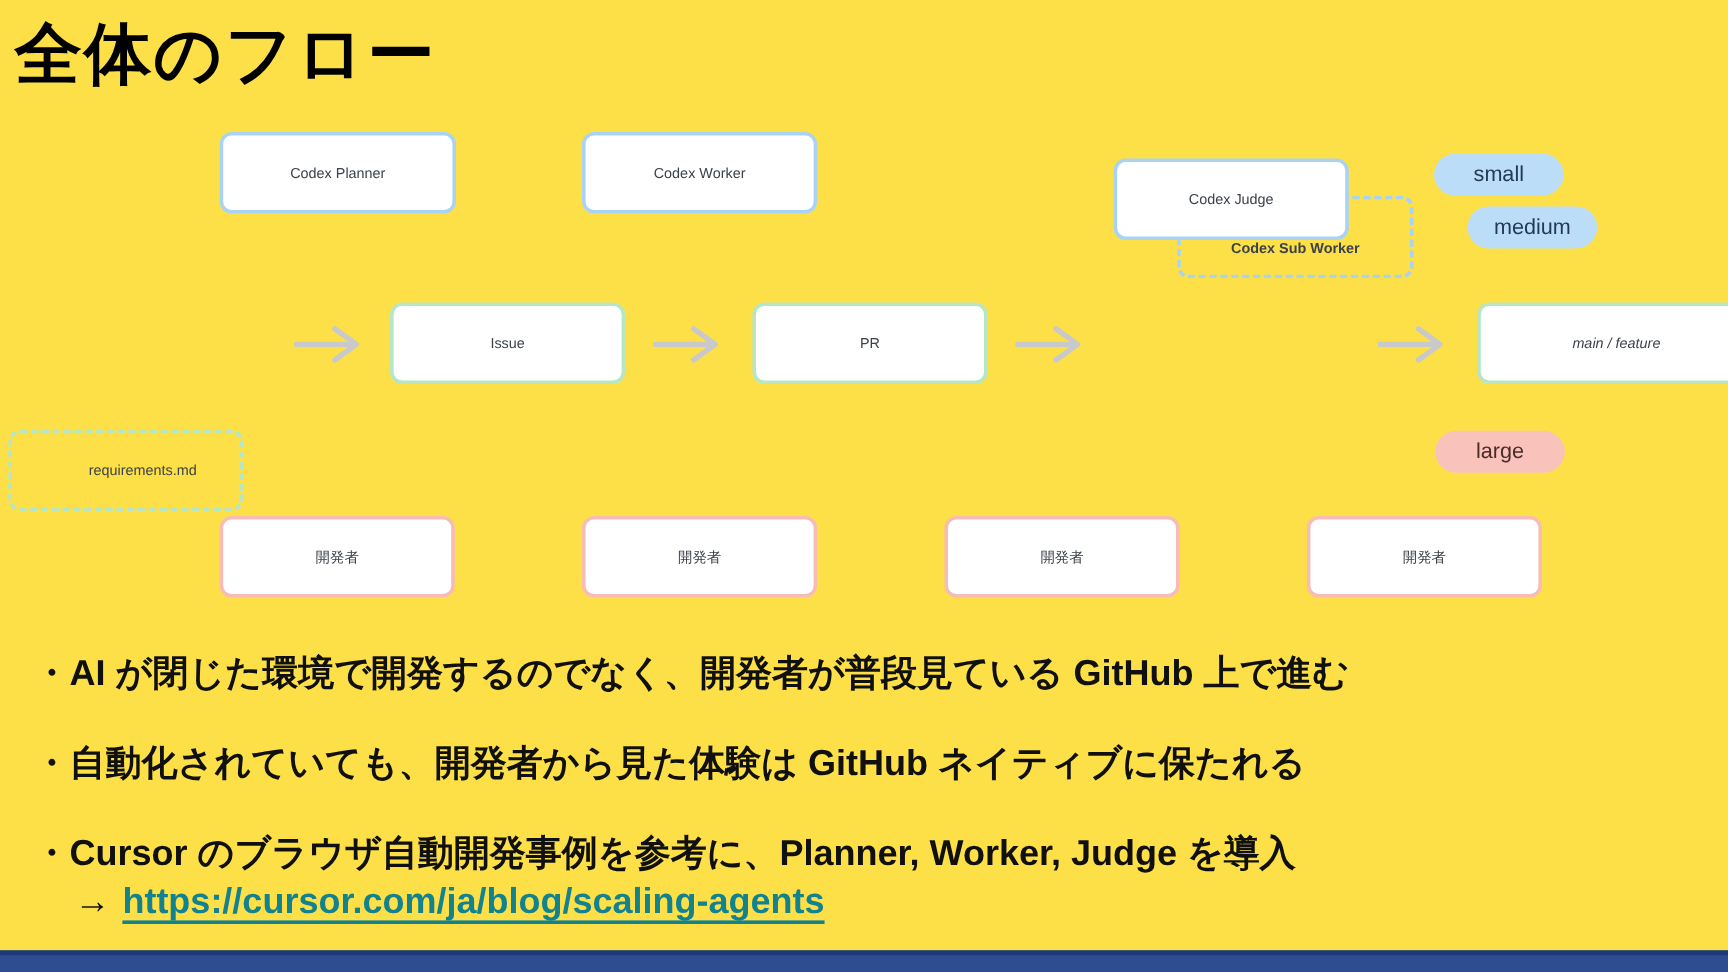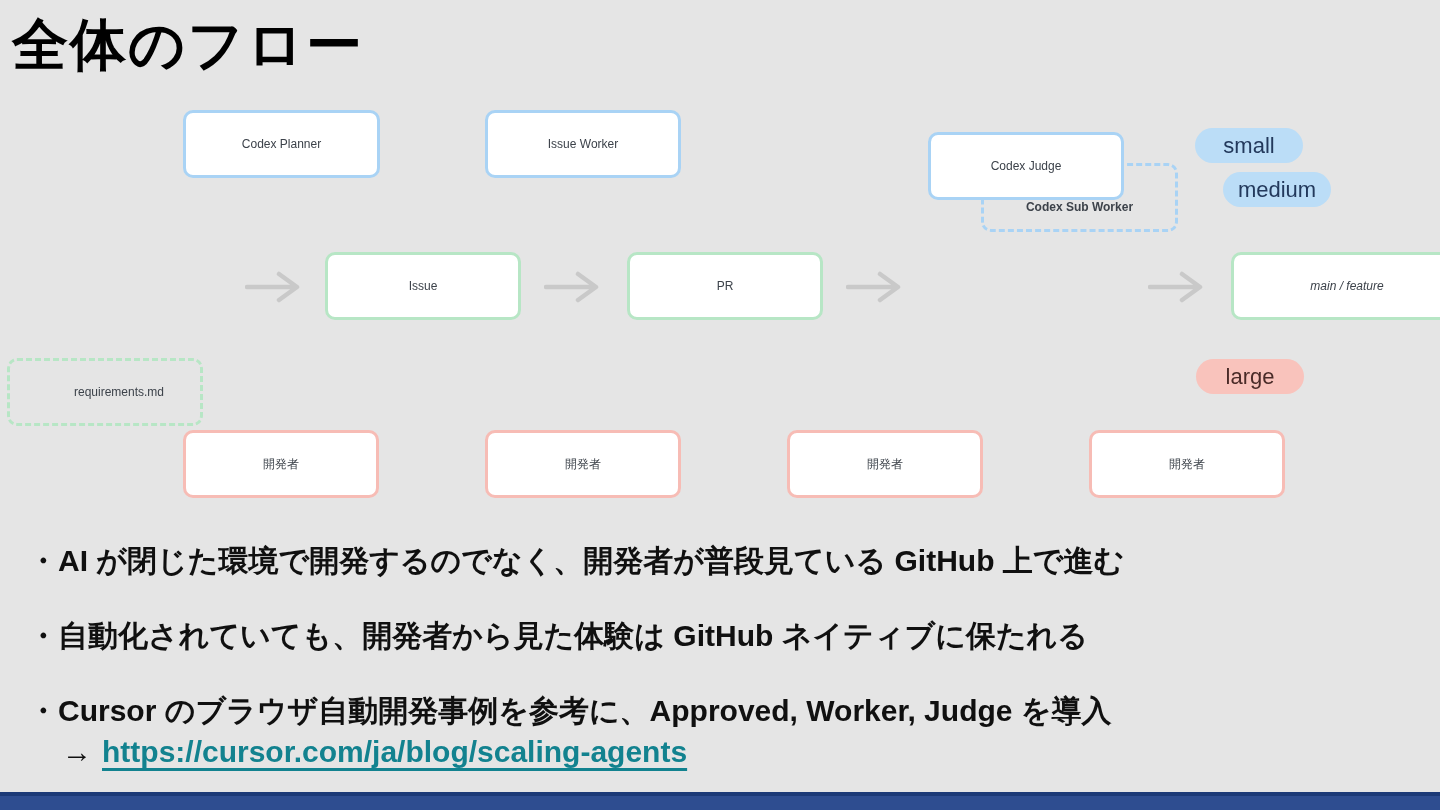--- a/index.html
+++ b/index.html
@@ -1,31 +1,31 @@
 <!DOCTYPE html>
 <html><head>
 <meta charset="utf-8">
 <style>
   html,body{margin:0;padding:0;background:#ffffff;}
   body{font-family:"Liberation Sans","DejaVu Sans",sans-serif;}
-  #slide{position:relative;width:1440px;height:810px;background:#e5e5e5;overflow:hidden;}
+  #slide{position:relative;width:1440px;height:810px;background:#fde047;overflow:hidden;}
 
   .title{position:absolute;left:12px;top:8px;font-size:56px;font-weight:800;color:#000;letter-spacing:2px;}
 
   .node{position:absolute;height:68px;background:#ffffff;border:3px solid;border-radius:10px;
         display:flex;align-items:center;justify-content:center;
         font-size:12px;color:#3c424a;box-sizing:border-box;z-index:3;}
   .node.dashed{border-style:dashed;background:transparent;z-index:2;}
   .blue{border-color:#a9d3f5;}
   .green{border-color:#b7e6c5;}
   .red{border-color:#f7bcb5;}
 
   .badge{position:absolute;width:108px;height:35px;border-radius:18px;
          display:flex;align-items:center;justify-content:center;
-         font-size:22px;font-weight:500;z-index:3;}
+         font-size:18px;font-weight:500;z-index:3;}
   .badge.bblue{background:#bbddf7;color:#23395c;}
   .badge.bred{background:#f9c3bc;color:#4a2b28;}
 
   .arrow{position:absolute;top:269px;width:60px;height:36px;z-index:1;}
 
   .bullets{position:absolute;left:28px;width:1400px;color:#101010;font-weight:700;}
   .bullet{position:absolute;left:0;font-size:30px;white-space:nowrap;}
   .linkline{position:absolute;left:34px;font-size:30px;white-space:nowrap;}
   .linkline .arrow-glyph{color:#101010;margin-right:10px;}
   a.slide-link{color:#12828f;text-decoration:underline;text-decoration-thickness:3px;text-underline-offset:6px;cursor:pointer;}
@@ -36,21 +36,21 @@
 <body>
 
 <div id="slide">
 
   <div class="title">全体のフロー</div>
 
   <div class="node blue" style="left:183px;top:110px;width:197px;">
     <span>Codex Planner</span>
   </div>
   <div class="node blue" style="left:485px;top:110px;width:196px;">
-    <span>Issue Worker</span>
+    <span>Codex Worker</span>
   </div>
   <div class="node blue dashed" style="left:981px;top:163px;width:197px;height:69px;font-weight:bold;">
     <span style="margin-top:18px;">Codex Sub Worker</span>
   </div>
   <div class="node blue" style="left:928px;top:110px;width:196px;margin-top:22px;">
     <span>Codex Judge</span>
   </div>
 
   <div class="badge bblue" style="left:1195px;top:128px;">
     <span>small</span>
@@ -98,21 +98,21 @@
   <div class="node red" style="left:787px;top:430px;width:196px;">
     <span>開発者</span>
   </div>
   <div class="node red" style="left:1089px;top:430px;width:196px;">
     <span>開発者</span>
   </div>
 
   <div class="bullets">
     <div class="bullet" style="top:541px;">・AI が閉じた環境で開発するのでなく、開発者が普段見ている GitHub 上で進む</div>
     <div class="bullet" style="top:616px;">・自動化されていても、開発者から見た体験は GitHub ネイティブに保たれる</div>
-    <div class="bullet" style="top:691px;">・Cursor のブラウザ自動開発事例を参考に、Approved, Worker, Judge を導入</div>
+    <div class="bullet" style="top:691px;">・Cursor のブラウザ自動開発事例を参考に、Planner, Worker, Judge を導入</div>
     <div class="linkline" style="top:735px;">
       <span class="arrow-glyph">→</span><a class="slide-link">https://cursor.com/ja/blog/scaling-agents</a>
     </div>
   </div>
 
   <div class="footer-bar"></div>
 
 </div>
 
 </body></html>

